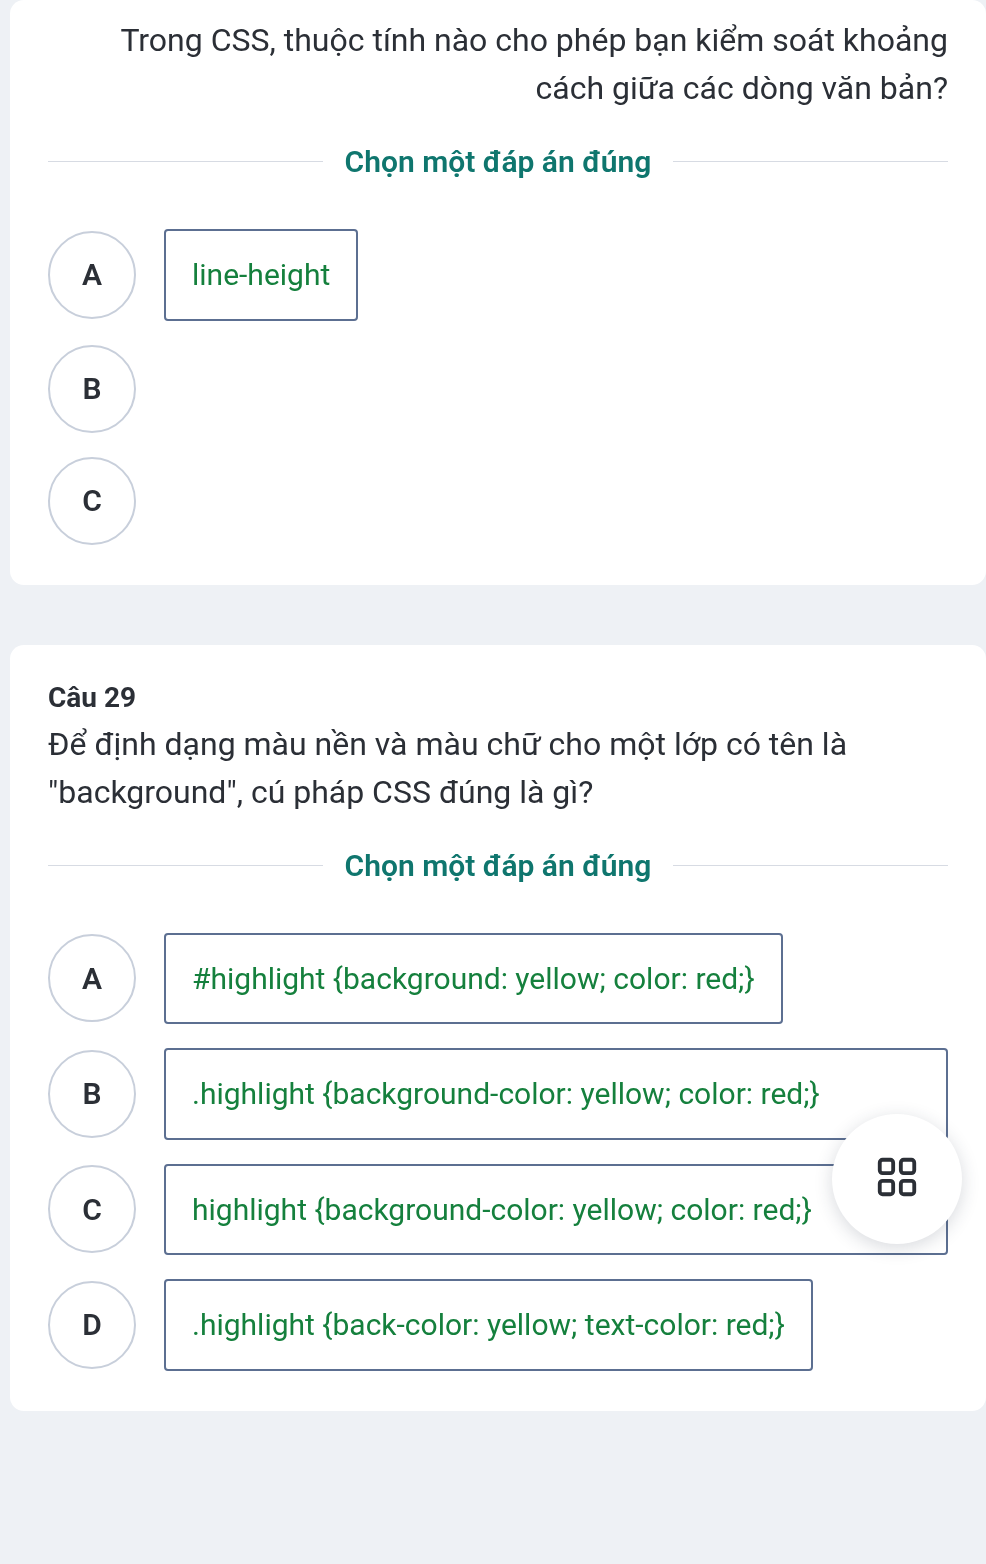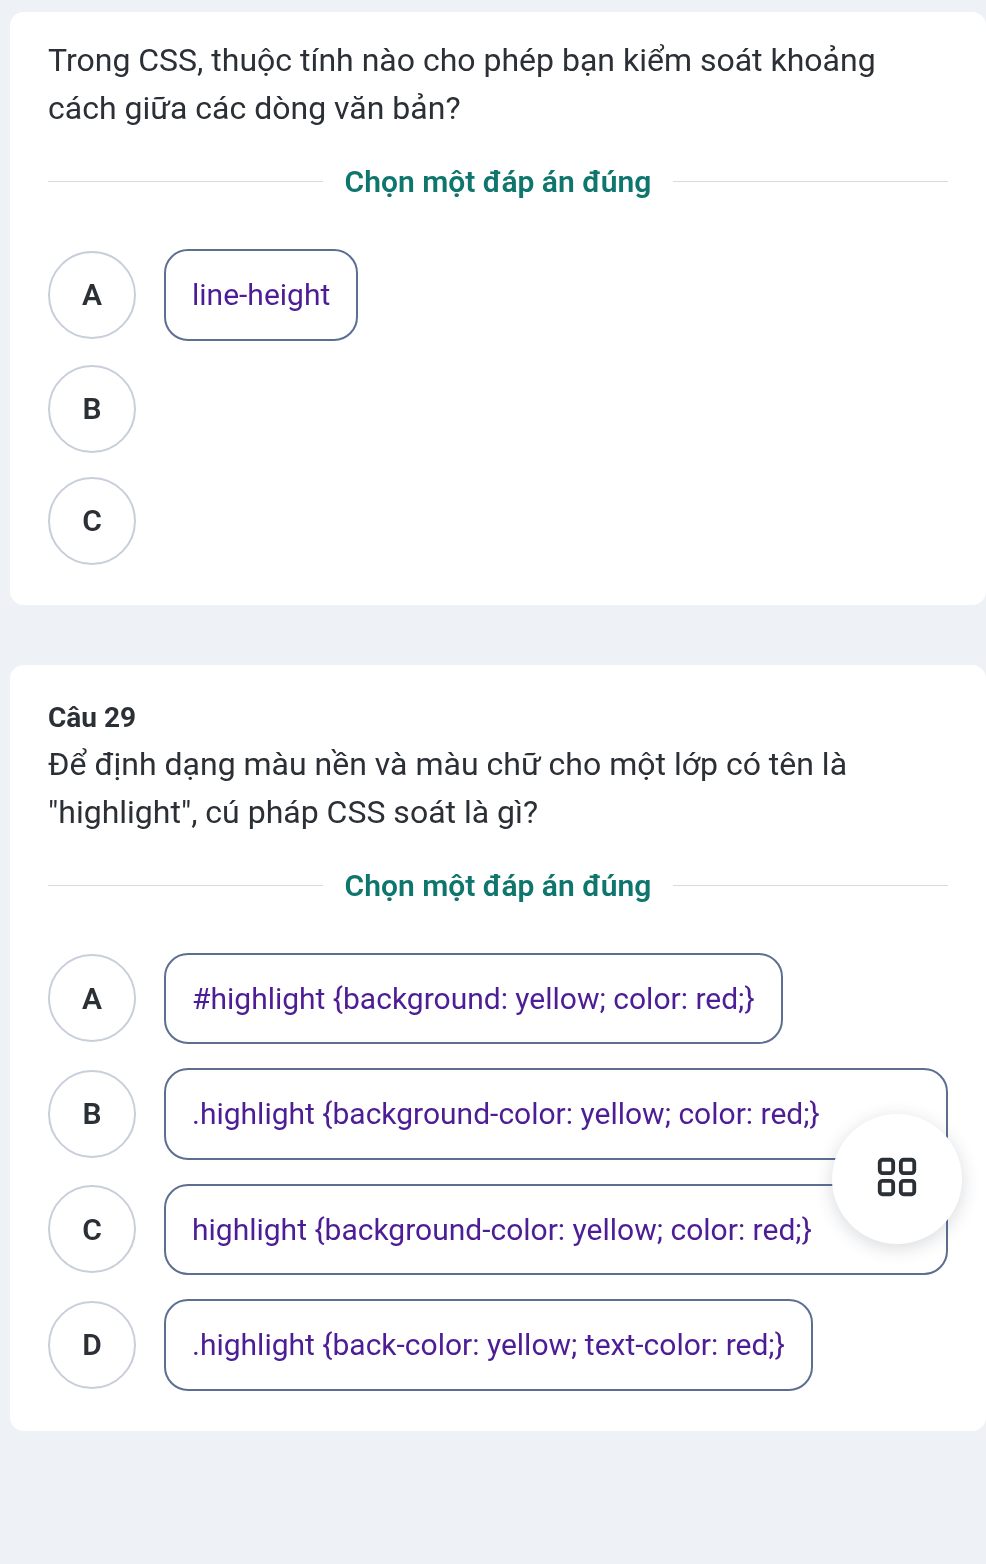--- a/index.html
+++ b/index.html
@@ -8,21 +8,21 @@
     background: #eef1f5;
     color: #2b2f36;
     width: 986px;
   }
   .card {
     background: #ffffff;
     border-radius: 14px;
     padding: 36px 38px 40px 38px;
     margin: 0 0 60px 10px;
   }
-  .card.first { padding-top: 24px; margin-top: 12px; }
+  .card.first { padding-top: 16px; margin-top: 0; text-align: right; }
   .question-num {
     font-weight: 700;
     font-size: 28px;
     color: #2b2f36;
     margin-bottom: 6px;
   }
   .question-text {
     font-size: 32px;
     line-height: 1.5;
     color: #2b2f36;
@@ -61,25 +61,25 @@
     display: flex;
     align-items: center;
     justify-content: center;
     font-size: 30px;
     font-weight: 600;
     color: #2b2f36;
     background: #fff;
   }
   .opt-box {
     border: 2px solid #5c6f91;
-    border-radius: 24px;
+    border-radius: 4px;
     padding: 22px 26px;
     font-size: 30px;
     line-height: 1.45;
-    color: #4c1d95;
+    color: #15803d;
     max-width: 820px;
   }
   .opt-box.wide { flex: 1; }
   .fab {
     position: fixed;
     right: 24px;
     bottom: 320px;
     width: 130px;
     height: 130px;
     background: #fff;
@@ -108,21 +108,21 @@
       <div class="opt-letter">B</div>
     </div>
     <div class="option-row">
       <div class="opt-letter">C</div>
     </div>
   </div>
 </div>
 
 <div class="card">
   <div class="question-num">Câu 29</div>
-  <div class="question-text">Để định dạng màu nền và màu chữ cho một lớp có tên là "highlight", cú pháp CSS soát là gì?</div>
+  <div class="question-text">Để định dạng màu nền và màu chữ cho một lớp có tên là "background", cú pháp CSS đúng là gì?</div>
   <div class="instruction">
     <span>Chọn một đáp án đúng</span>
   </div>
   <div class="options">
     <div class="option-row">
       <div class="opt-letter">A</div>
       <div class="opt-box">#highlight {background: yellow; color: red;}</div>
     </div>
     <div class="option-row">
       <div class="opt-letter">B</div>

